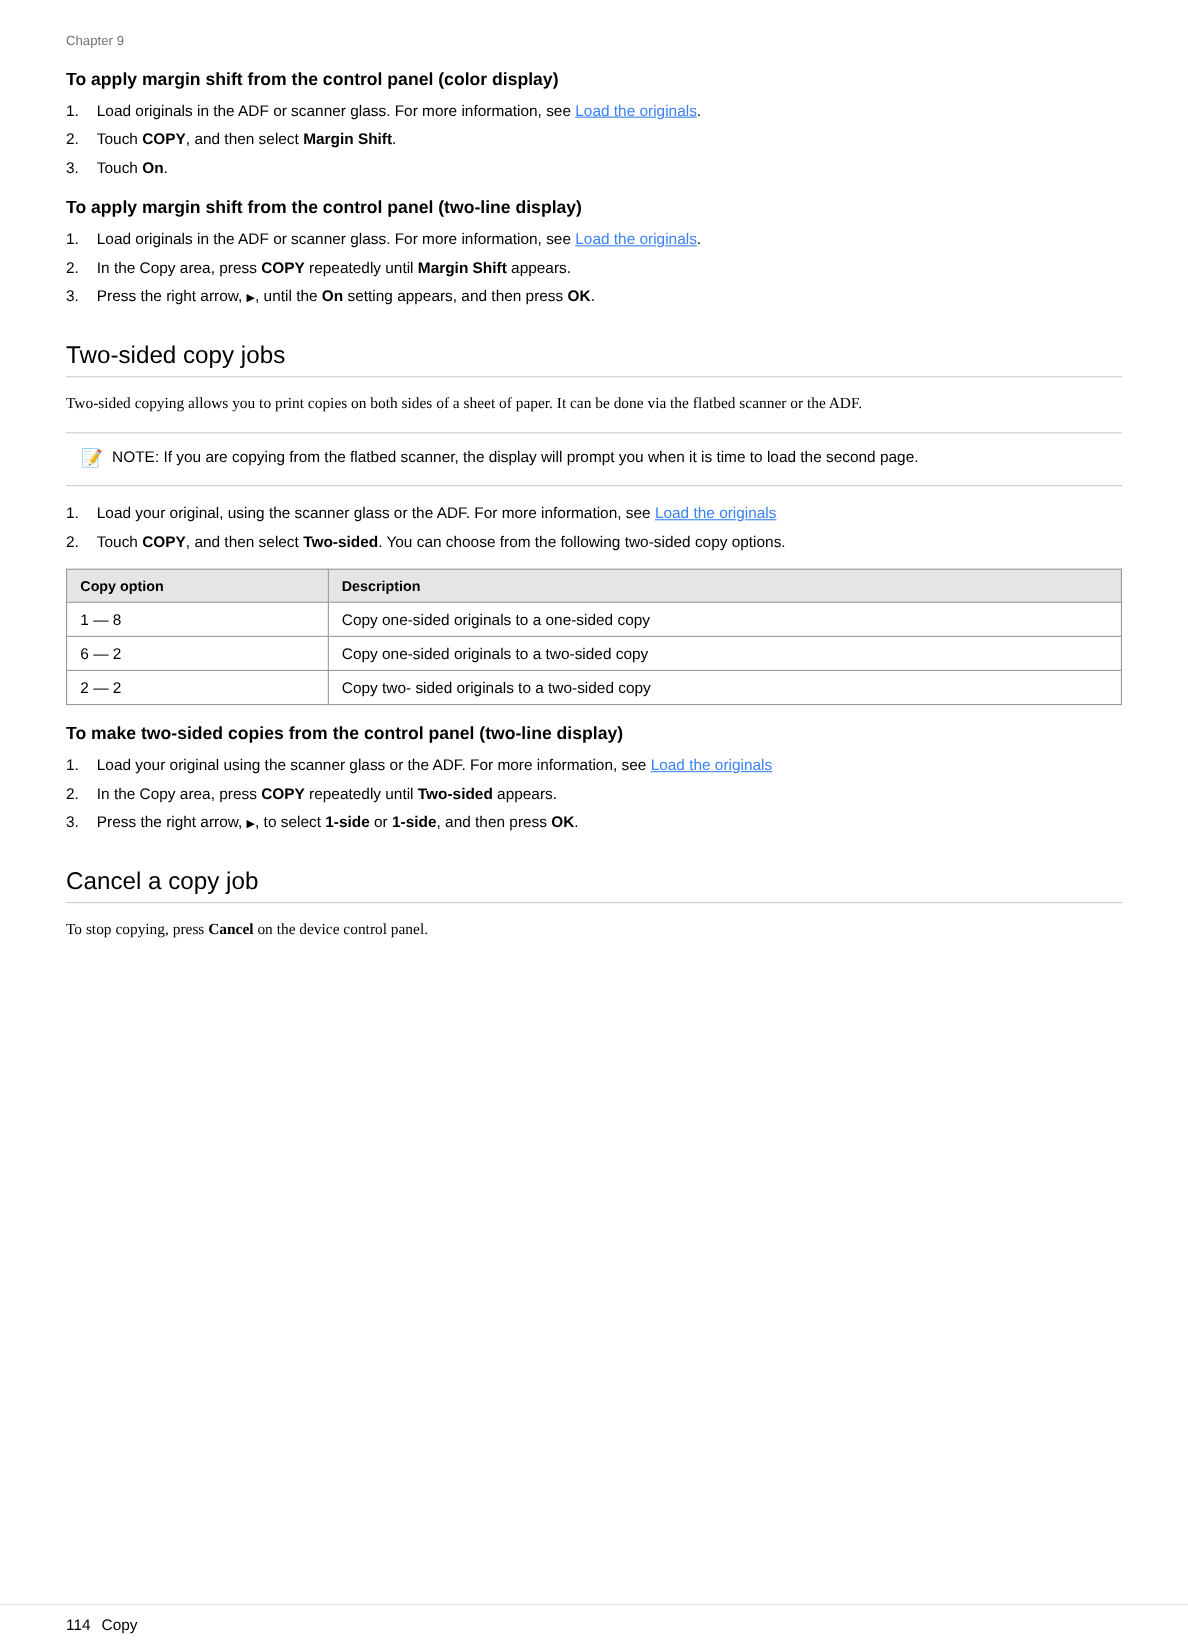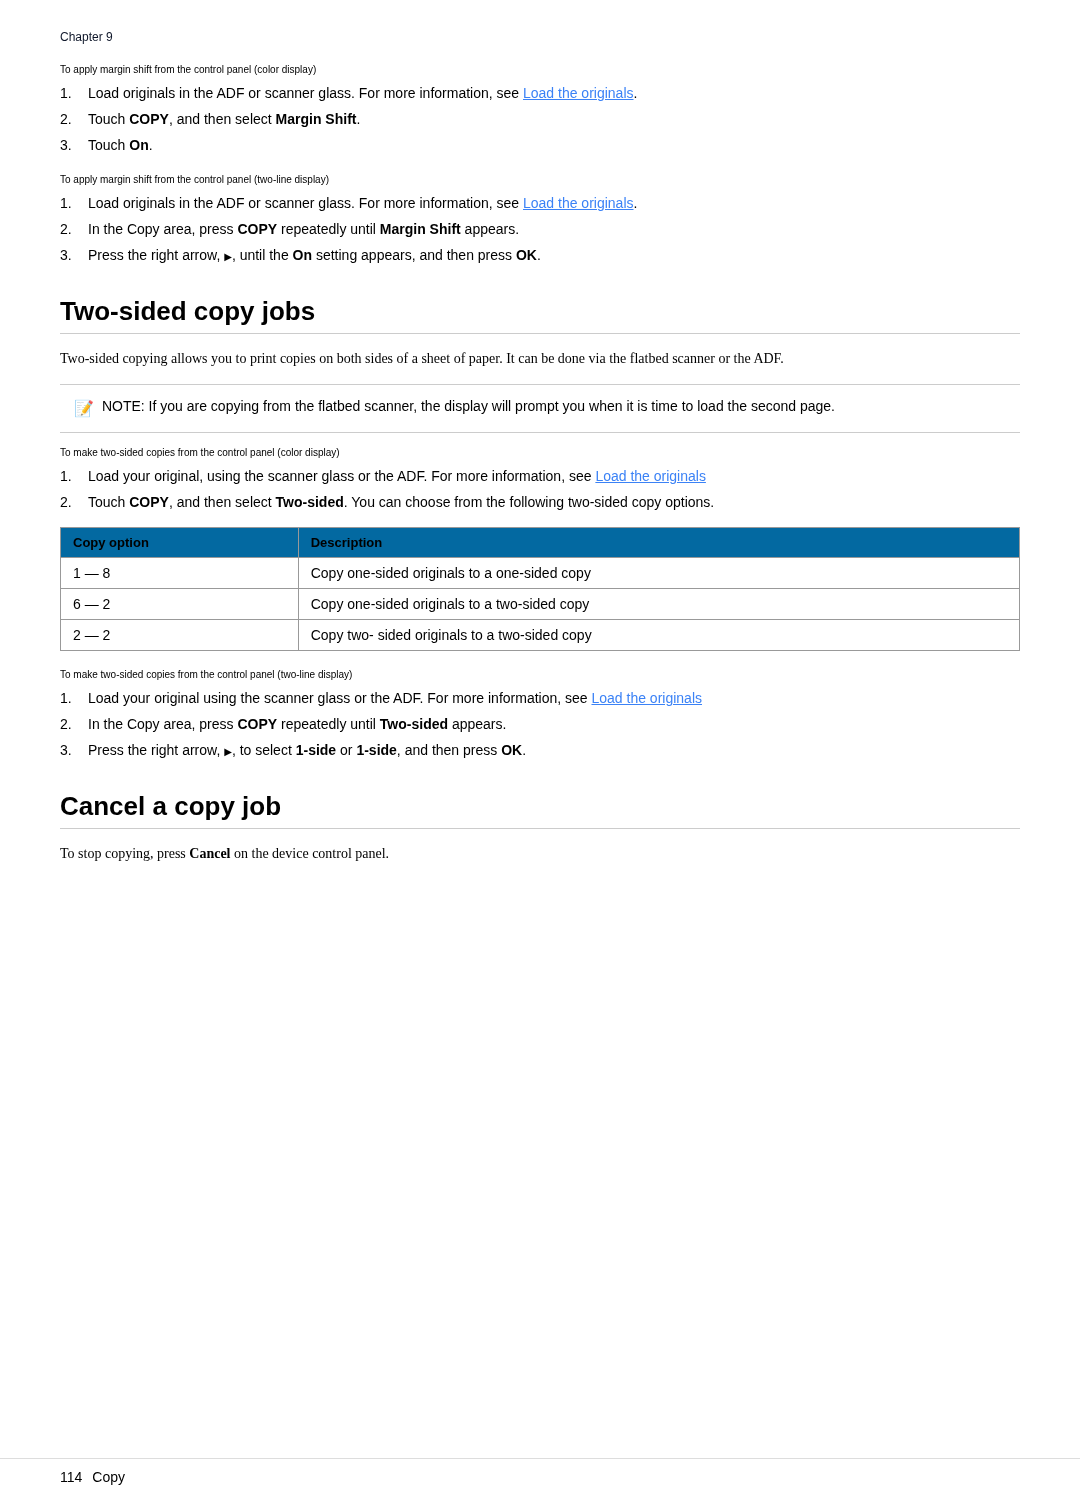--- a/index.html
+++ b/index.html
@@ -11,26 +11,26 @@
       background: #ffffff;
       font-family: Arial, Helvetica, sans-serif;
       font-size: 14px;
       color: #000000;
       width: 1080px;
       min-height: 1495px;
       padding: 30px 60px 60px 60px;
     }
     .chapter-label {
       font-size: 12px;
-      color: #0f172a;
+      color: #737373;
       margin-bottom: 20px;
     }
     .section-heading-bold {
-      font-weight: normal;
-      font-size: 10px;
+      font-weight: bold;
+      font-size: 16px;
       margin-bottom: 8px;
     }
     .numbered-list {
       list-style: none;
       padding-left: 0;
       margin-bottom: 12px;
     }
     .numbered-list li {
       display: flex;
       margin-bottom: 5px;
@@ -42,22 +42,22 @@
       font-weight: normal;
     }
     .numbered-list li .content {
       flex: 1;
     }
     a {
       color: #3b82f6;
       text-decoration: underline;
     }
     .main-section-title {
-      font-size: 26px;
-      font-weight: bold;
+      font-size: 22px;
+      font-weight: normal;
       margin-top: 30px;
       margin-bottom: 14px;
       border-bottom: 1px solid #ccc;
       padding-bottom: 6px;
     }
     .section-description {
       font-size: 14px;
       line-height: 1.6;
       margin-bottom: 14px;
       font-family: Liberation Serif, serif;
@@ -89,21 +89,21 @@
     .note-sub {
       margin-top: 6px;
       font-size: 14px;
     }
     .table-container {
       margin: 14px 0 18px 0;
       border-collapse: collapse;
       width: 100%;
     }
     .table-container th {
-      background-color: #0369a1;
+      background-color: #e5e5e5;
       font-weight: bold;
       font-size: 13px;
       padding: 7px 12px;
       border: 1px solid #999;
       text-align: left;
     }
     .table-container td {
       font-size: 14px;
       padding: 7px 12px;
       border: 1px solid #999;
@@ -189,21 +189,20 @@
     <div class="note-header">
       <span class="note-icon">📝</span>
       <div class="note-text-block">
         <span class="note-label">NOTE:</span>
         <span> If you are copying from the flatbed scanner, the display will prompt you when it is time to load the second page.</span>
       </div>
     </div>
   </div>
 
   <div class="section-block">
-    <p class="section-heading-bold">To make two-sided copies from the control panel (color display)</p>
     <ol class="numbered-list">
       <li>
         <span class="num">1.</span>
         <span class="content">
           Load your original, using the scanner glass or the ADF. For more information, see <a href="#">Load the originals</a>
         </span>
       </li>
       <li>
         <span class="num">2.</span>
         <span class="content">

